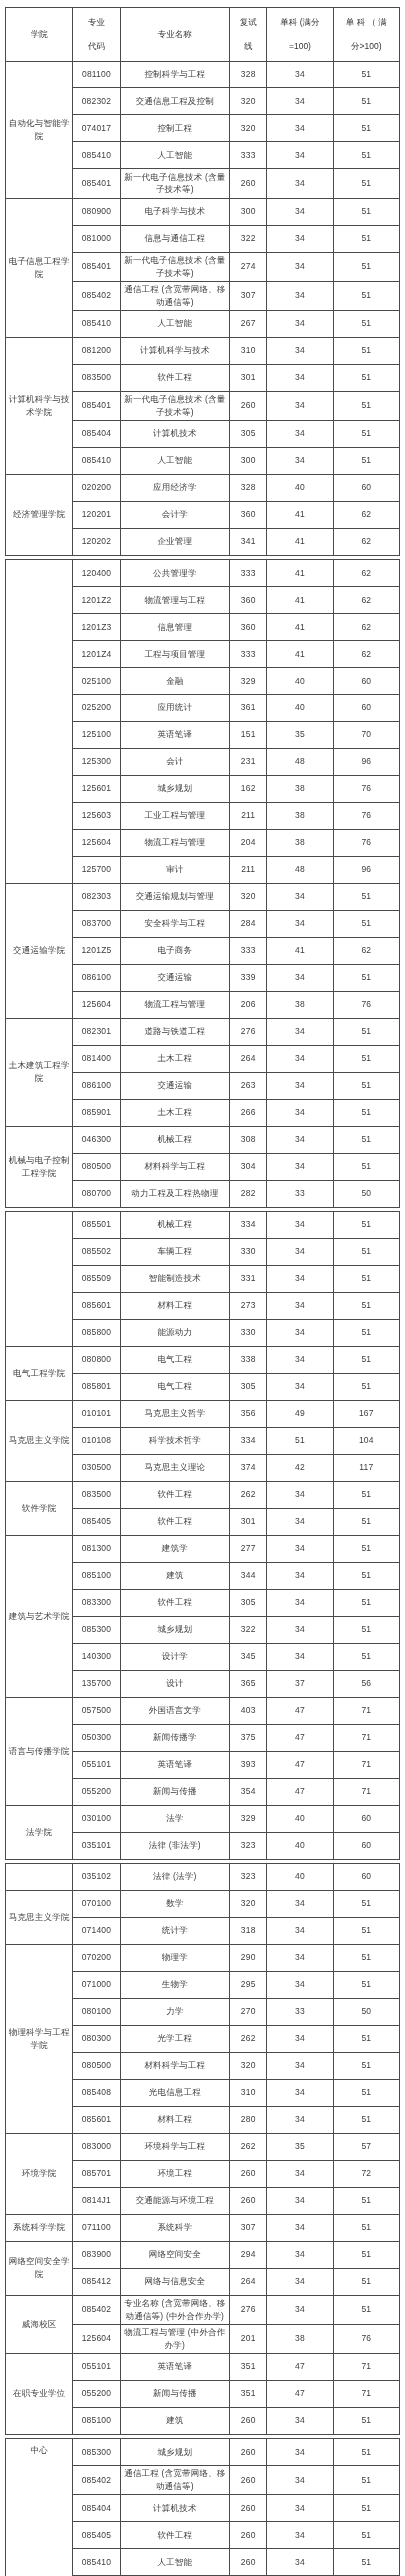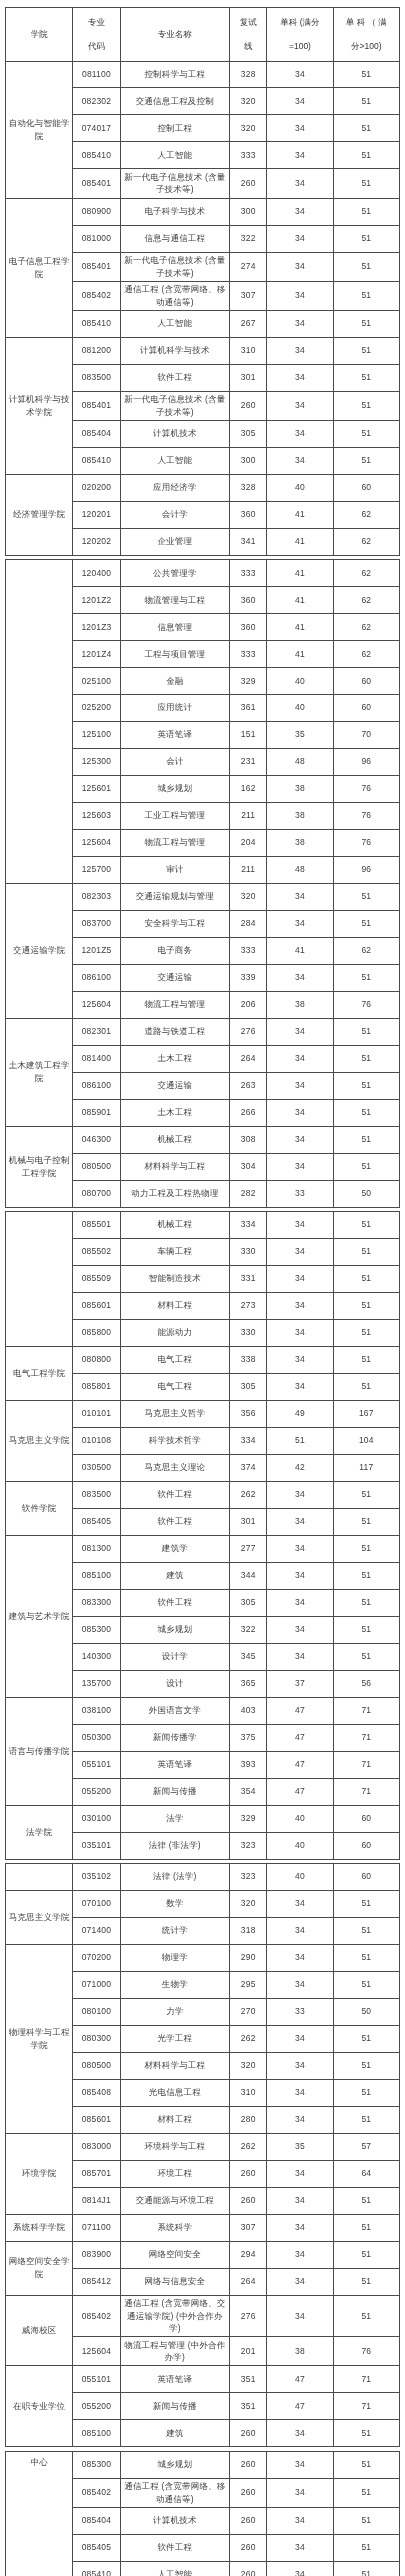--- a/index.html
+++ b/index.html
@@ -531,21 +531,21 @@
           </tr>
           <tr>
             <td>135700</td>
             <td class="major">设计</td>
             <td>365</td>
             <td>37</td>
             <td>56</td>
           </tr>
           <tr>
             <td rowspan="4" class="college">语言与传播学院</td>
-            <td>038100</td>
+            <td>057500</td>
             <td class="major">外国语言文学</td>
             <td>403</td>
             <td>47</td>
             <td>71</td>
           </tr>
           <tr>
             <td>050300</td>
             <td class="major">新闻传播学</td>
             <td>375</td>
             <td>47</td>
@@ -671,21 +671,21 @@
             <td class="major">环境科学与工程</td>
             <td>262</td>
             <td>35</td>
             <td>57</td>
           </tr>
           <tr>
             <td>085701</td>
             <td class="major">环境工程</td>
             <td>260</td>
             <td>34</td>
-            <td>64</td>
+            <td>72</td>
           </tr>
           <tr>
             <td>0814J1</td>
             <td class="major">交通能源与环境工程</td>
             <td>260</td>
             <td>34</td>
             <td>51</td>
           </tr>
           <tr>
             <td rowspan="1" class="college">系统科学学院</td>
@@ -706,21 +706,21 @@
           <tr>
             <td>085412</td>
             <td class="major">网络与信息安全</td>
             <td>264</td>
             <td>34</td>
             <td>51</td>
           </tr>
           <tr>
             <td rowspan="2" class="college">威海校区</td>
             <td>085402</td>
-            <td class="major">通信工程 (含宽带网络、交通运输学院) (中外合作办学)</td>
+            <td class="major">专业名称 (含宽带网络、移动通信等) (中外合作办学)</td>
             <td>276</td>
             <td>34</td>
             <td>51</td>
           </tr>
           <tr>
             <td>125604</td>
             <td class="major">物流工程与管理 (中外合作办学)</td>
             <td>201</td>
             <td>38</td>
             <td>76</td>

